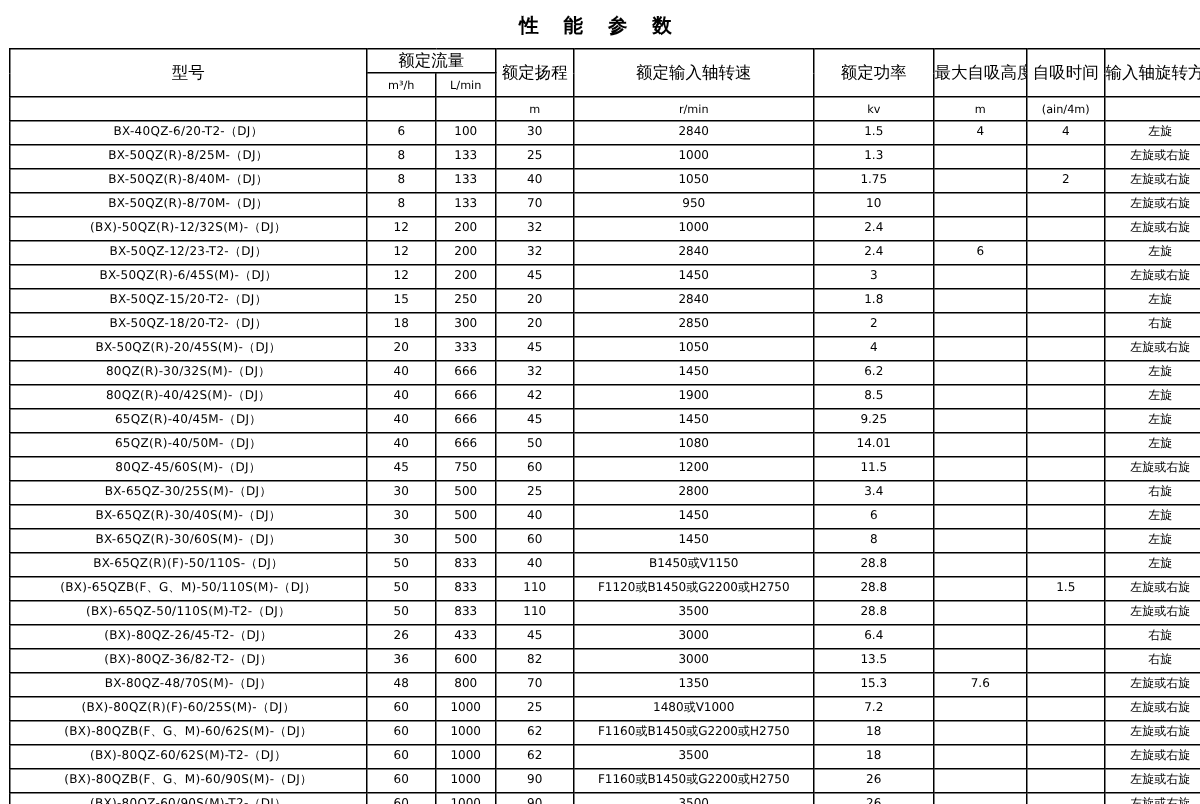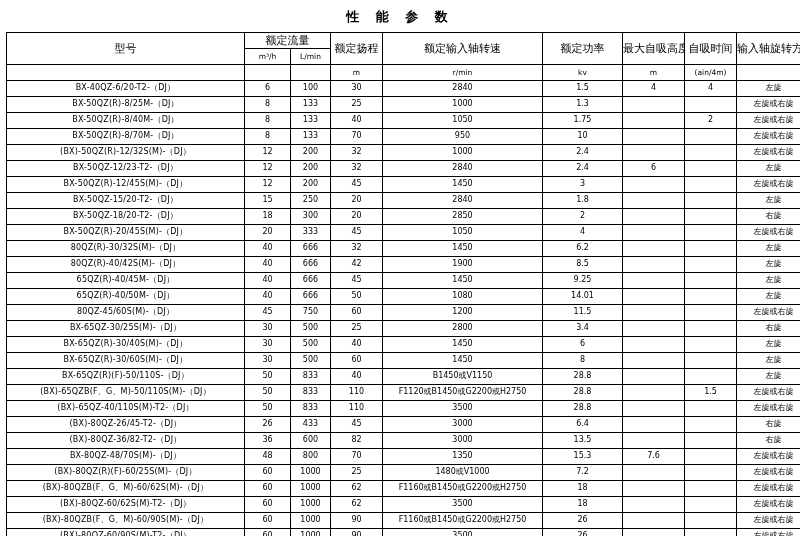--- a/index.html
+++ b/index.html
@@ -174,21 +174,21 @@
           <td>12</td>
           <td>200</td>
           <td>32</td>
           <td>2840</td>
           <td>2.4</td>
           <td>6</td>
           <td></td>
           <td>左旋</td>
         </tr>
         <tr>
-          <td class="model-cell">BX-50QZ(R)-12/45S(M)-（DJ）</td>
+          <td class="model-cell">BX-50QZ(R)-6/45S(M)-（DJ）</td>
           <td>12</td>
           <td>200</td>
           <td>45</td>
           <td>1450</td>
           <td>3</td>
           <td></td>
           <td></td>
           <td>左旋或右旋</td>
         </tr>
         <tr>
@@ -328,21 +328,21 @@
           <td>50</td>
           <td>833</td>
           <td>110</td>
           <td>F1120或B1450或G2200或H2750</td>
           <td>28.8</td>
           <td></td>
           <td>1.5</td>
           <td>左旋或右旋</td>
         </tr>
         <tr>
-          <td class="model-cell">(BX)-65QZ-40/110S(M)-T2-（DJ）</td>
+          <td class="model-cell">(BX)-65QZ-50/110S(M)-T2-（DJ）</td>
           <td>50</td>
           <td>833</td>
           <td>110</td>
           <td>3500</td>
           <td>28.8</td>
           <td></td>
           <td></td>
           <td>左旋或右旋</td>
         </tr>
         <tr>

